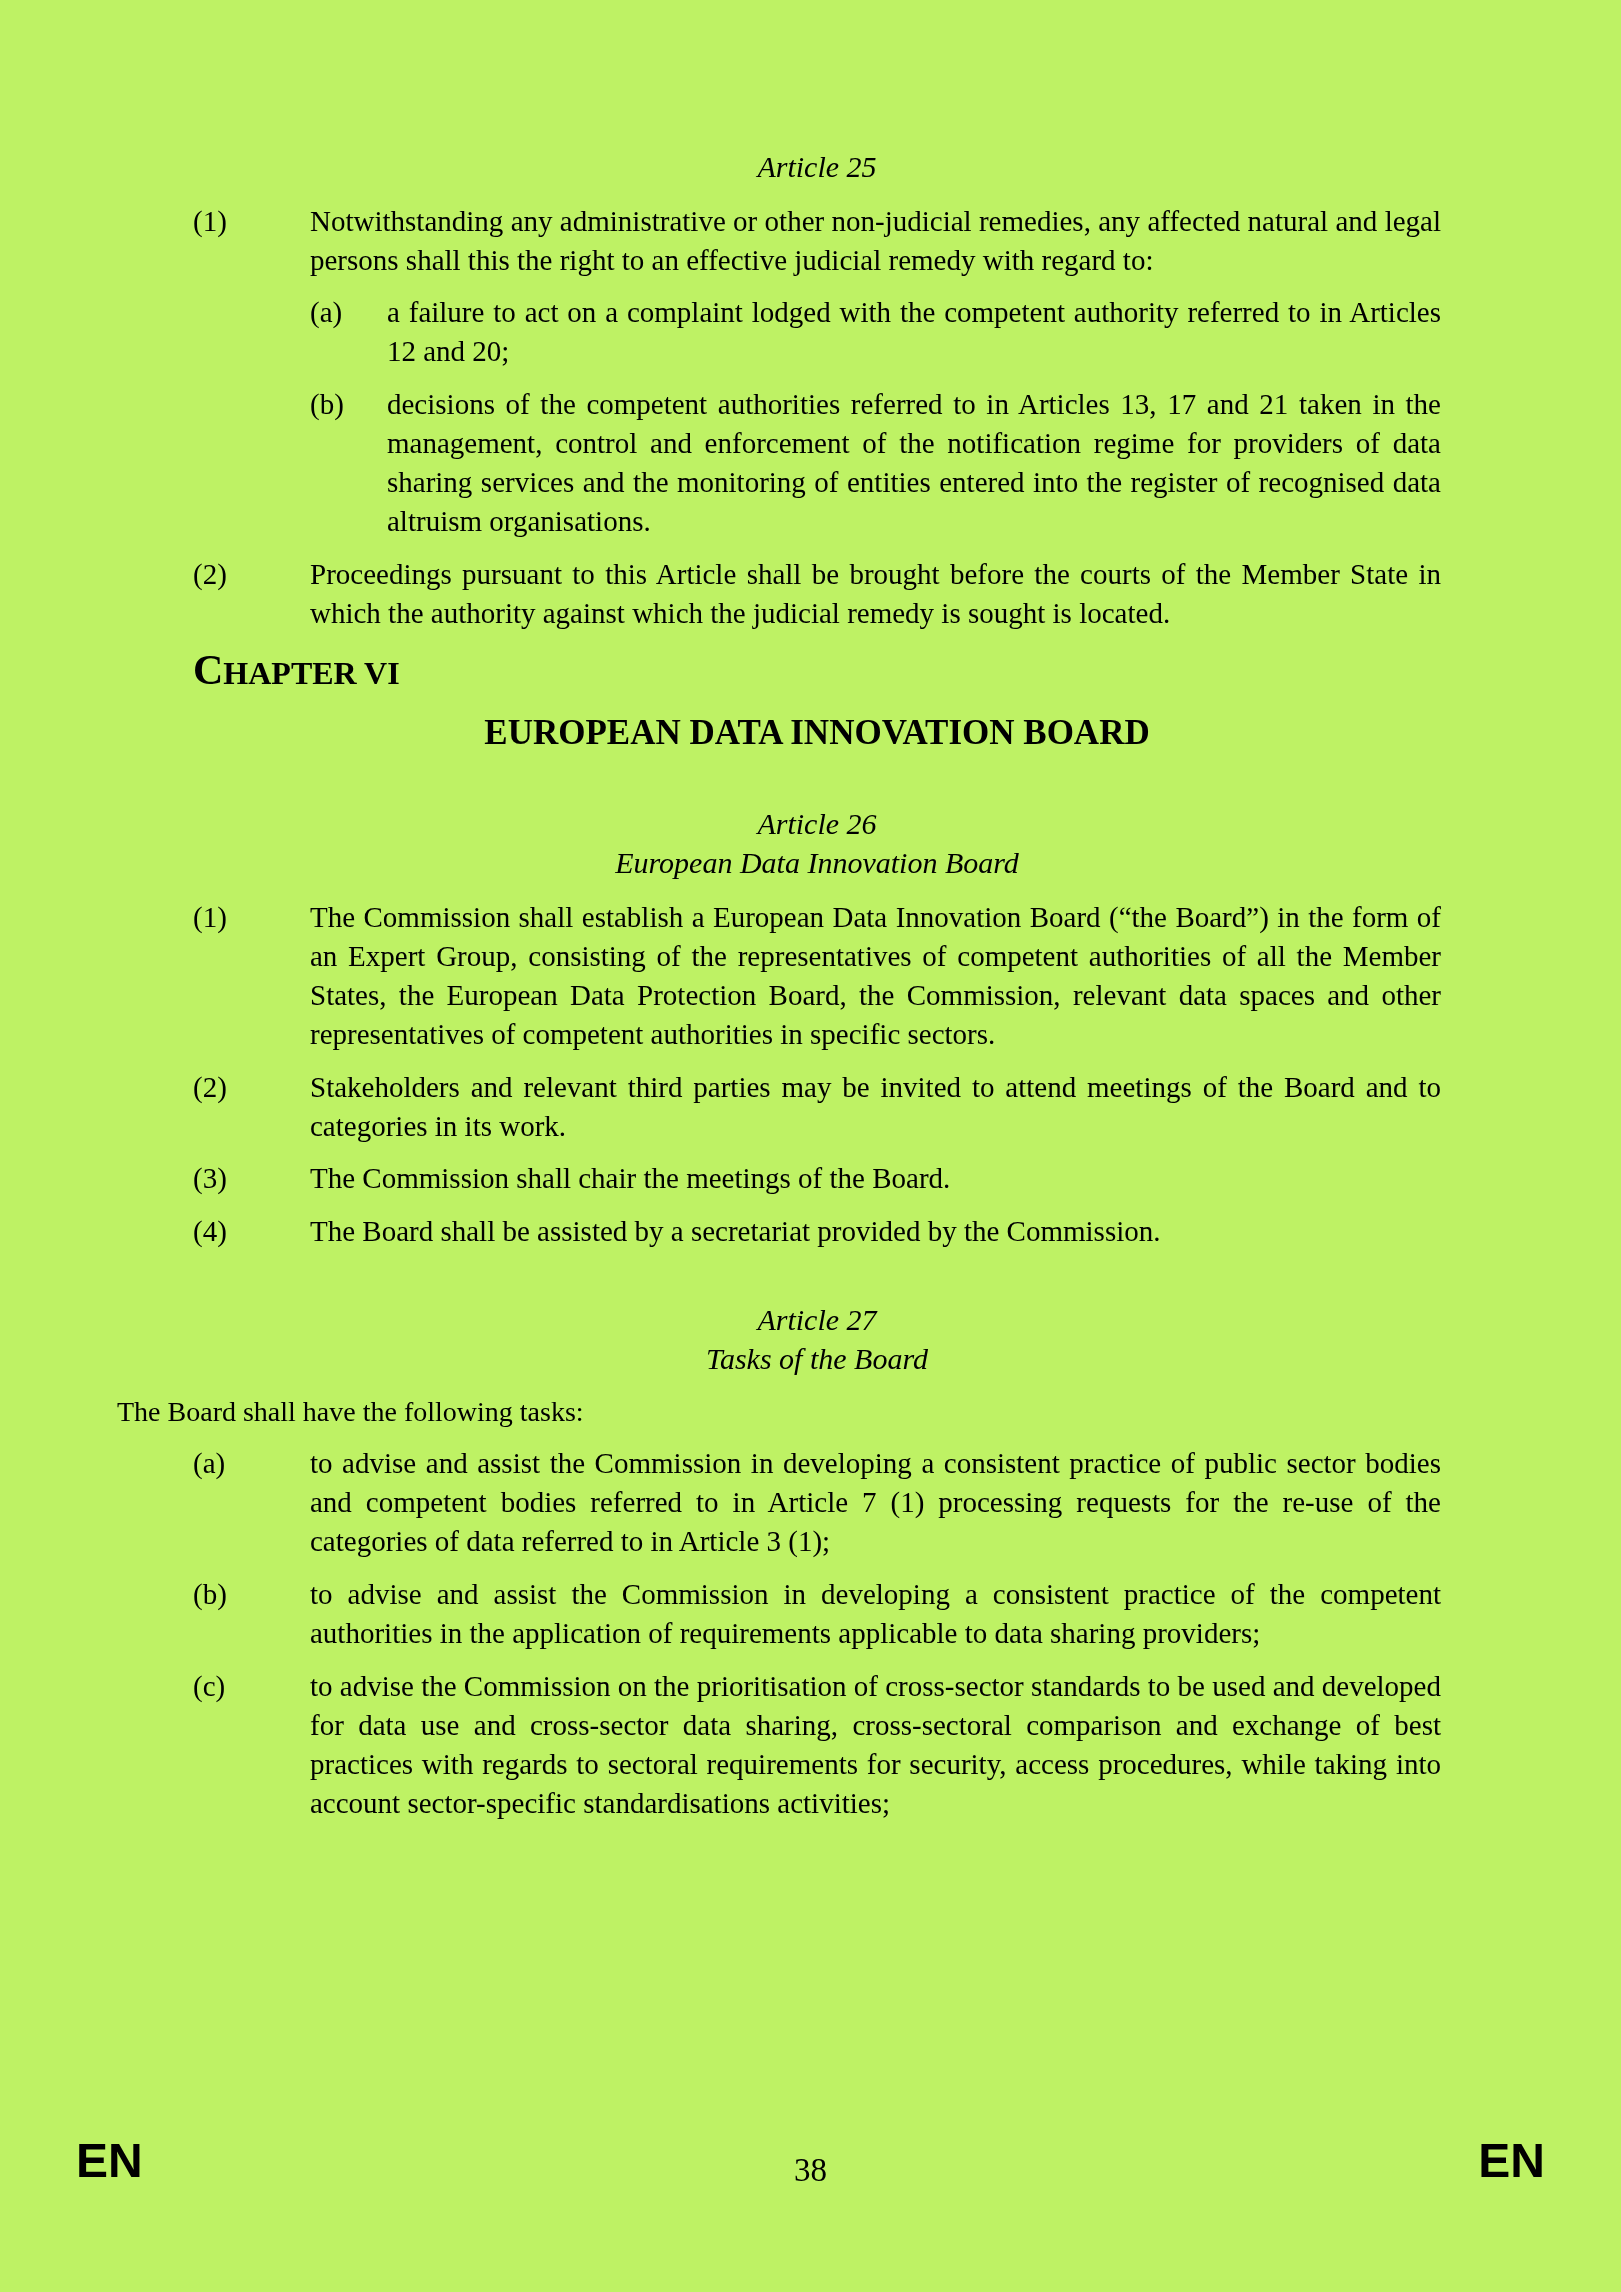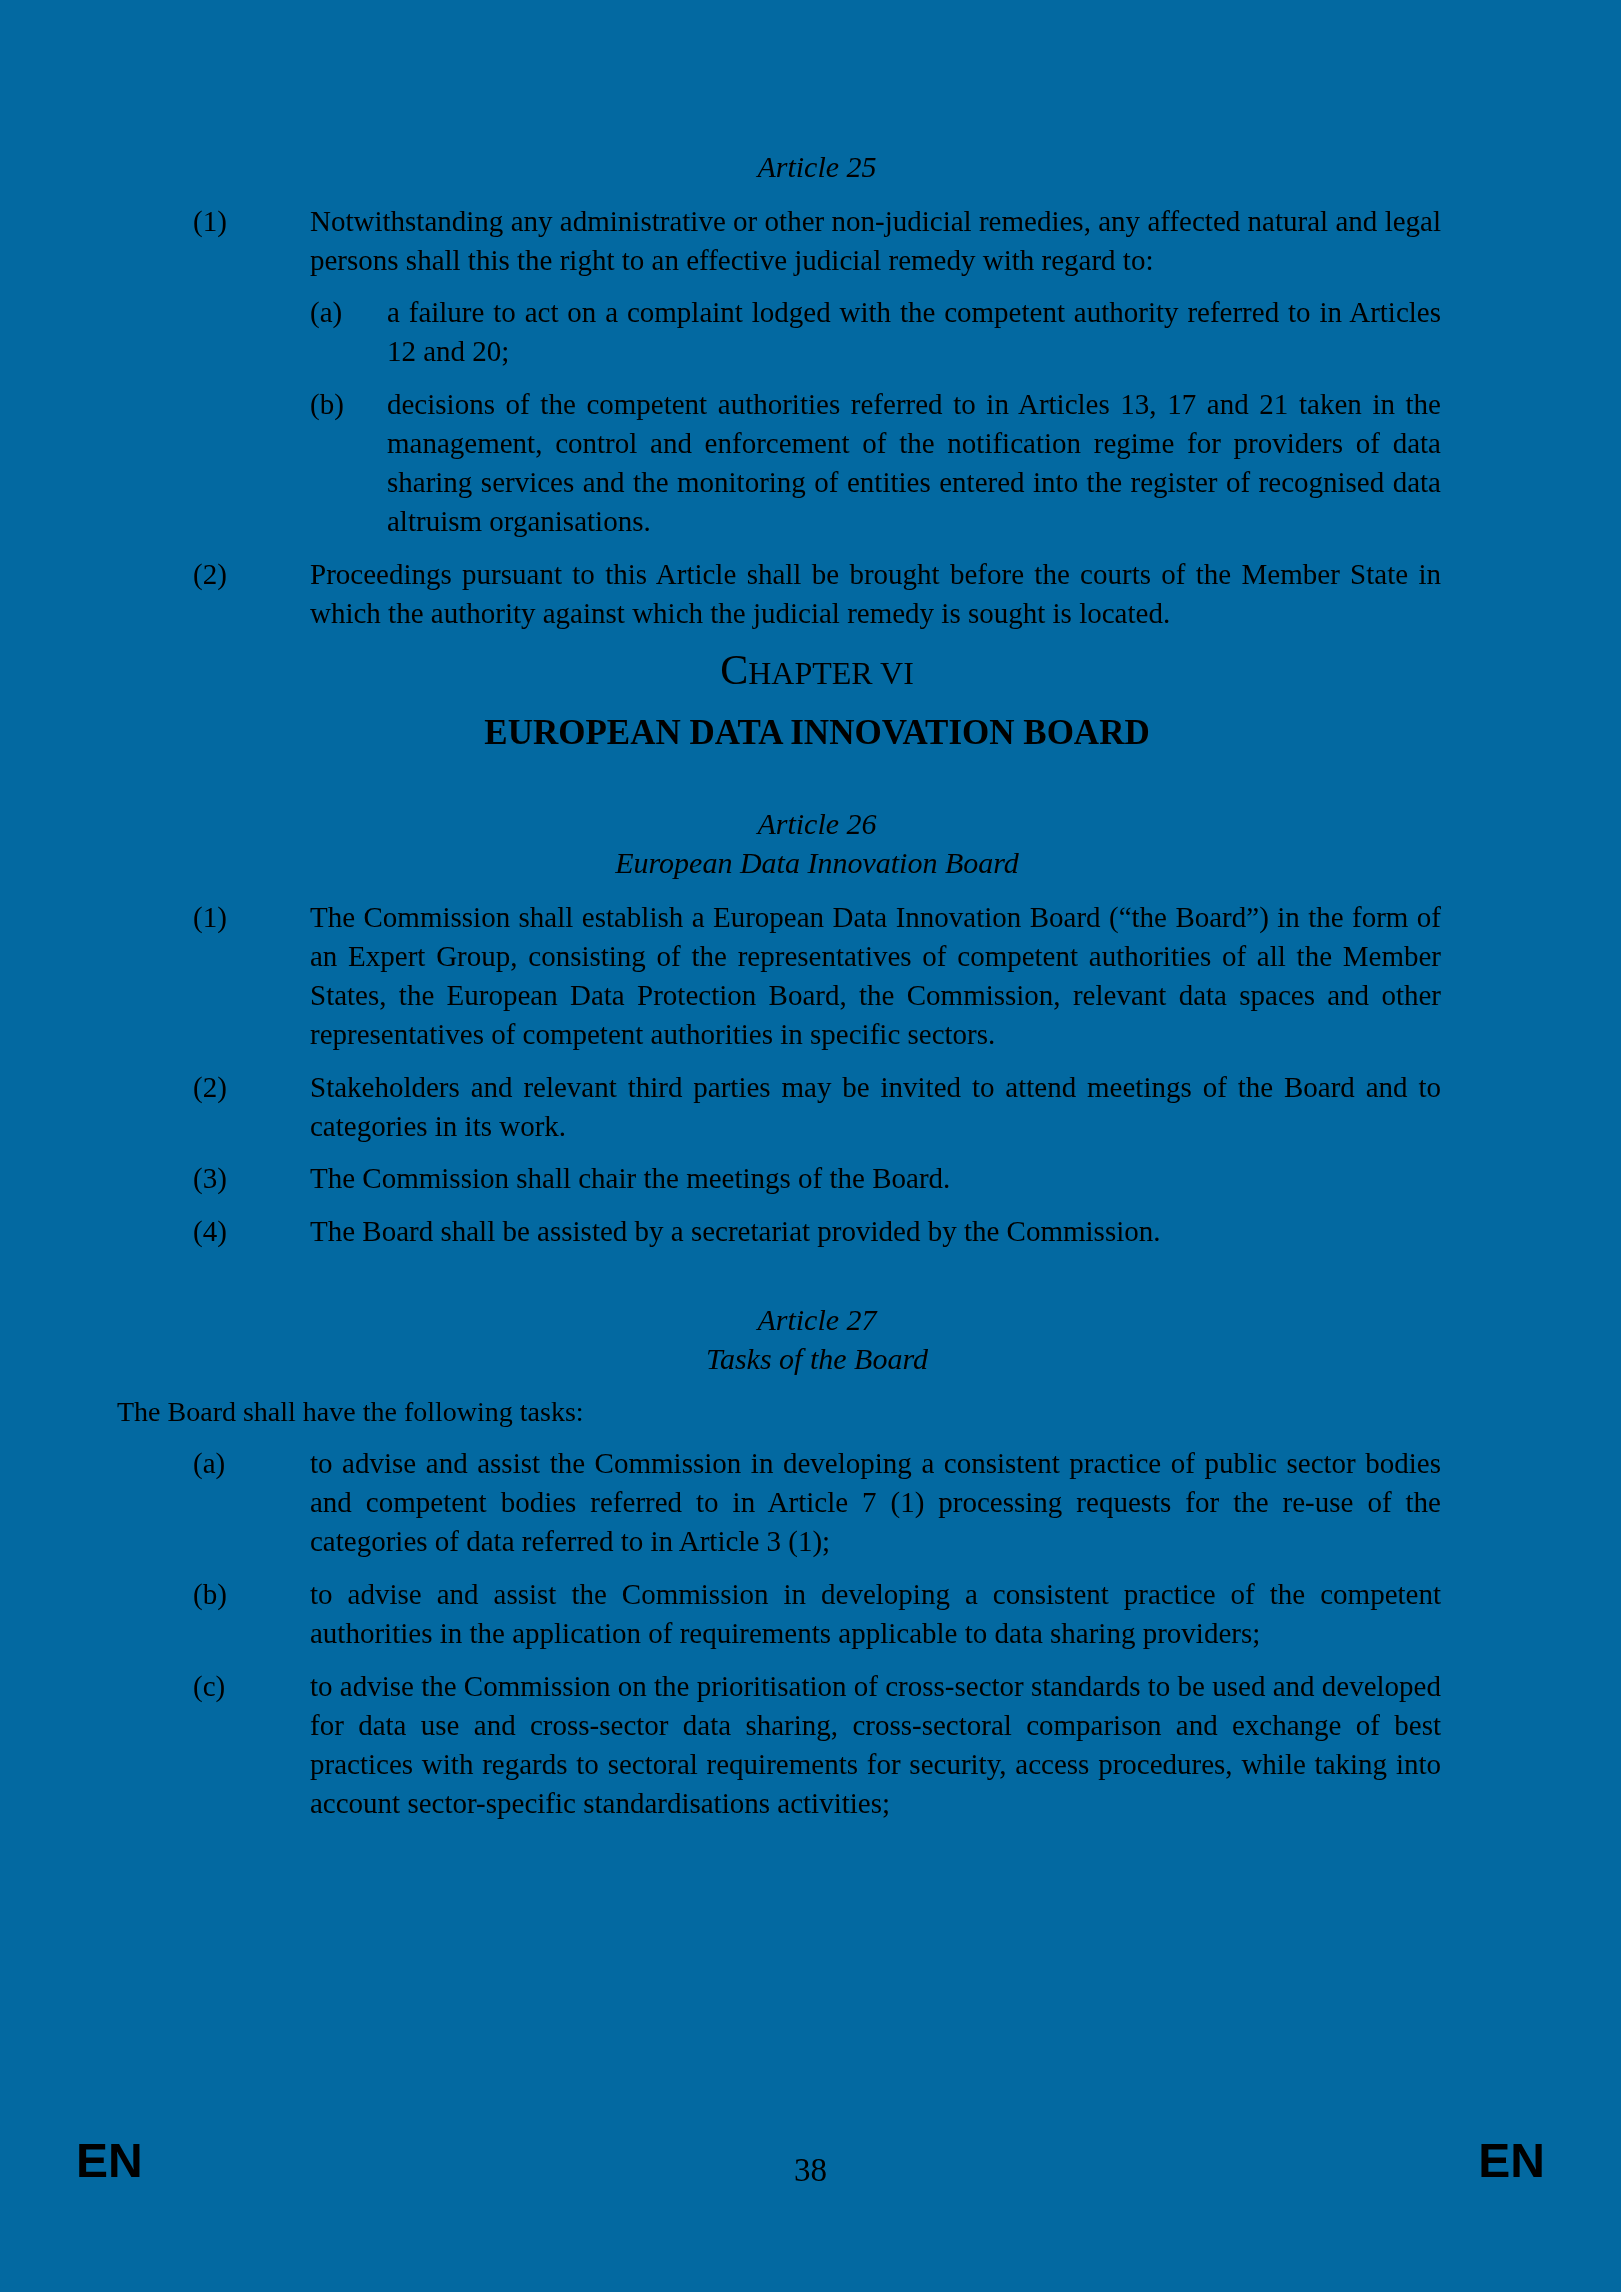--- a/index.html
+++ b/index.html
@@ -1,20 +1,20 @@
 <!DOCTYPE html>
 <html><head>
 <meta charset="utf-8">
 <style>
   html, body { margin: 0; padding: 0; background: #ffffff; }
   .page {
     position: relative;
     width: 1621px;
     height: 2293px;
-    background: #0369a1;
+    background: #bef264;
     color: #000000;
     font-family: "Liberation Serif", serif;
     overflow: hidden;
   }
   .flow { padding-top: 147px; }
 
   
   .article-heading {
     margin-left: 193px;
     width: 1248px;
@@ -22,22 +22,22 @@
     font-style: italic;
     font-size: 30px;
     line-height: 39px;
   }
   .article-heading.gap-before { margin-top: 49px; }
 
   
   .chapter-number-line {
     margin-left: 193px;
     width: 1248px;
-    text-align: center;
-    font-weight: normal;
+    text-align: left;
+    font-weight: bold;
     font-size: 32px;
     line-height: 49px;
     margin-top: 13.7px;
   }
   .chapter-number-line .initial { font-size: 42px; }
   .chapter-title-line {
     margin-left: 193px;
     width: 1248px;
     text-align: center;
     font-weight: bold;

